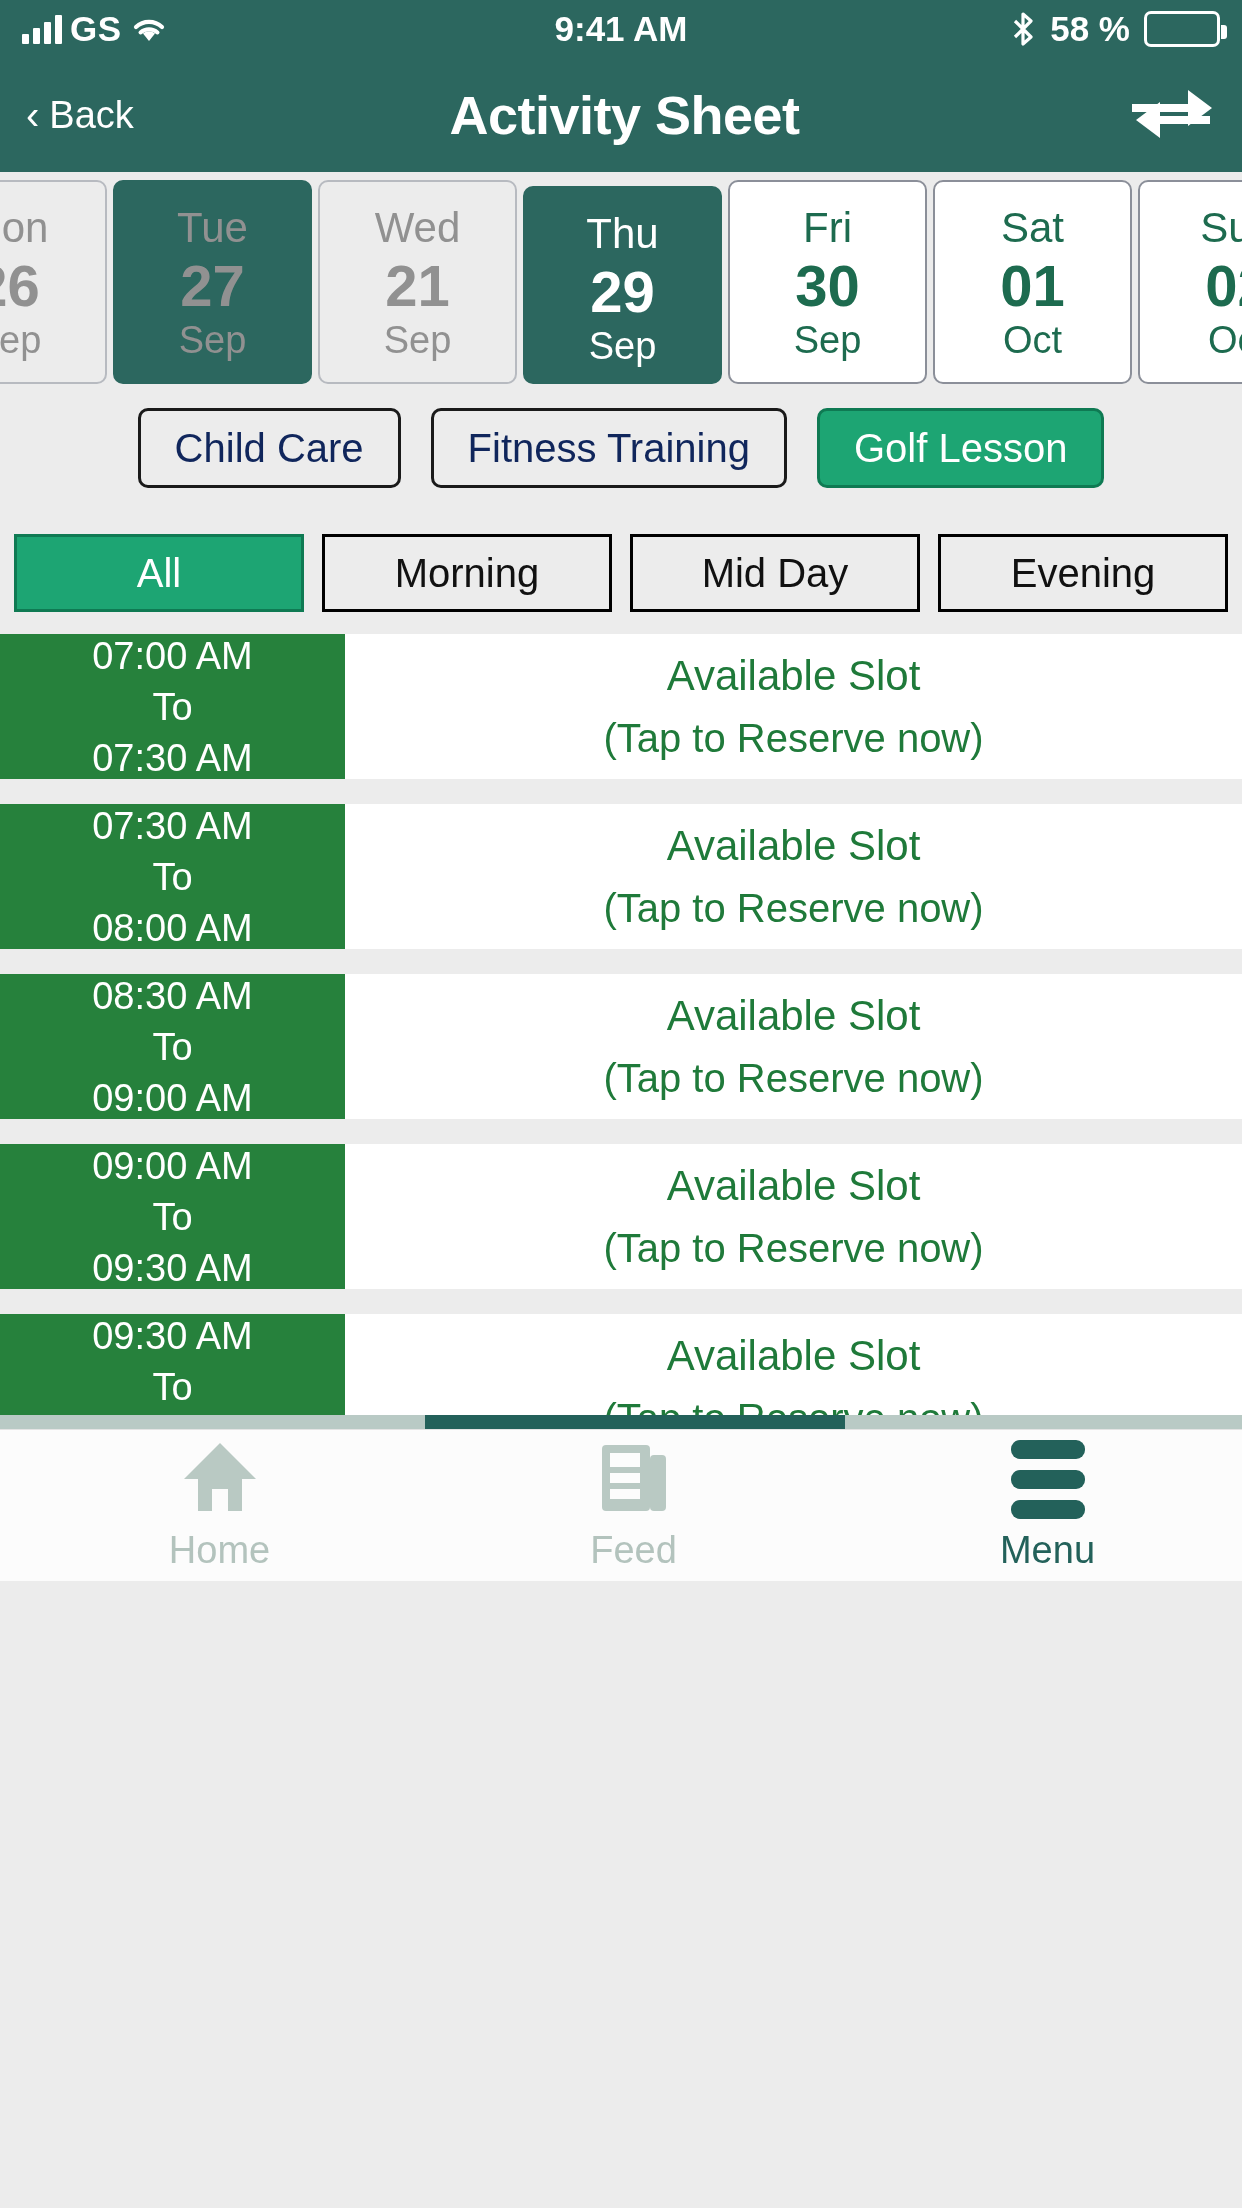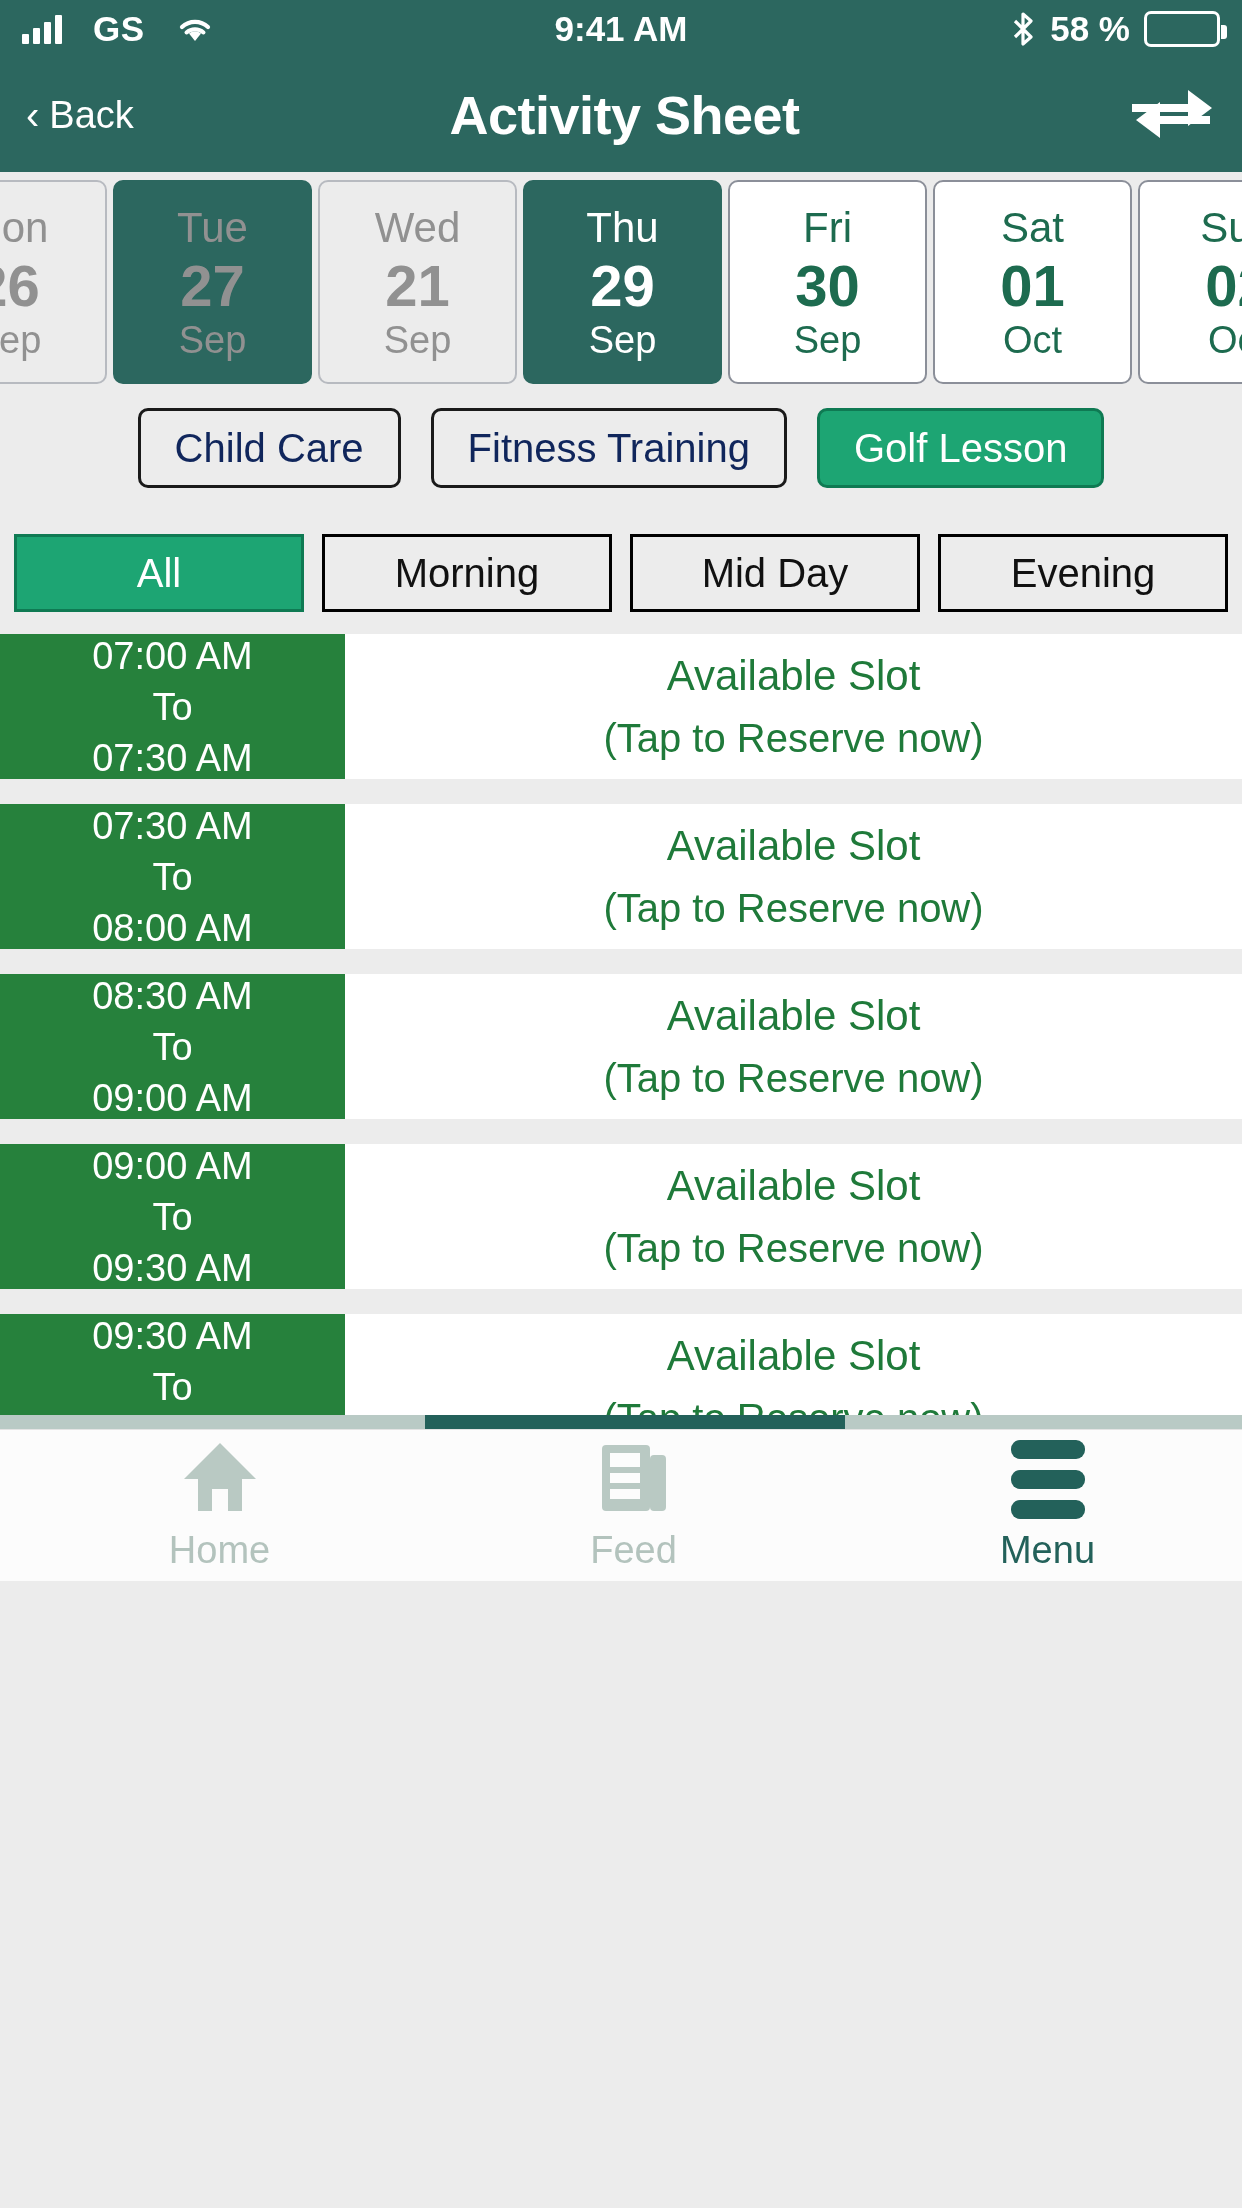--- a/index.html
+++ b/index.html
@@ -10,21 +10,21 @@
     overflow: hidden;
   }
   #app { position: relative; width: 1242px; height: 2208px; background: #ececec; }
 
   
   .statusbar {
     height: 58px; background: #2c675f; color: #ffffff;
     display: flex; align-items: center; padding: 0 22px;
     position: relative;
   }
-  .sb-left { display: flex; align-items: center; gap: 31px; }
+  .sb-left { display: flex; align-items: center; gap: 8px; }
   .sig { display: flex; align-items: flex-end; gap: 4px; height: 30px; }
   .sig i { display: block; width: 7px; background: #fff; border-radius: 1px; }
   .sig i:nth-child(1) { height: 10px; }
   .sig i:nth-child(2) { height: 16px; }
   .sig i:nth-child(3) { height: 22px; }
   .sig i:nth-child(4) { height: 29px; }
   .carrier { font-size: 35px; font-weight: 600; letter-spacing: 0.5px; }
   .wifi { width: 38px; height: 30px; }
   .sb-center {
     position: absolute; left: 0; right: 0; text-align: center;
@@ -72,21 +72,21 @@
     border: 2px solid #8b8f99;
   }
   .daycard.first { margin-left: -92px; width: 199px; }
   .dc-dow { font-size: 42px; }
   .dc-num { font-size: 58px; font-weight: bold; }
   .dc-mon { font-size: 38px; }
   .daycard.past     { background: #ececec; border-color: #b7bac0; }
   .daycard.past .dc-dow, .daycard.past .dc-num, .daycard.past .dc-mon { color: #919191; }
   .daycard.pastsel  { background: #2c675f; border-color: #2c675f; }
   .daycard.pastsel .dc-dow, .daycard.pastsel .dc-num, .daycard.pastsel .dc-mon { color: #919191; }
-  .daycard.selected { background: #2c675f; border-color: #2c675f; }
+  .daycard.selected { background: #2c675f; border-color: #2c675f; margin-top: 6px; }
   .daycard.selected .dc-dow, .daycard.selected .dc-num, .daycard.selected .dc-mon { color: #ffffff; }
   .daycard.avail    { background: #ffffff; border-color: #8b8f99; }
   .daycard.avail .dc-dow, .daycard.avail .dc-num, .daycard.avail .dc-mon { color: #1d6b4f; }
 
   
   .pills {
     background: #ececec; display: flex; justify-content: center;
     gap: 30px; padding: 14px 0 20px 0;
   }
   .pill {

